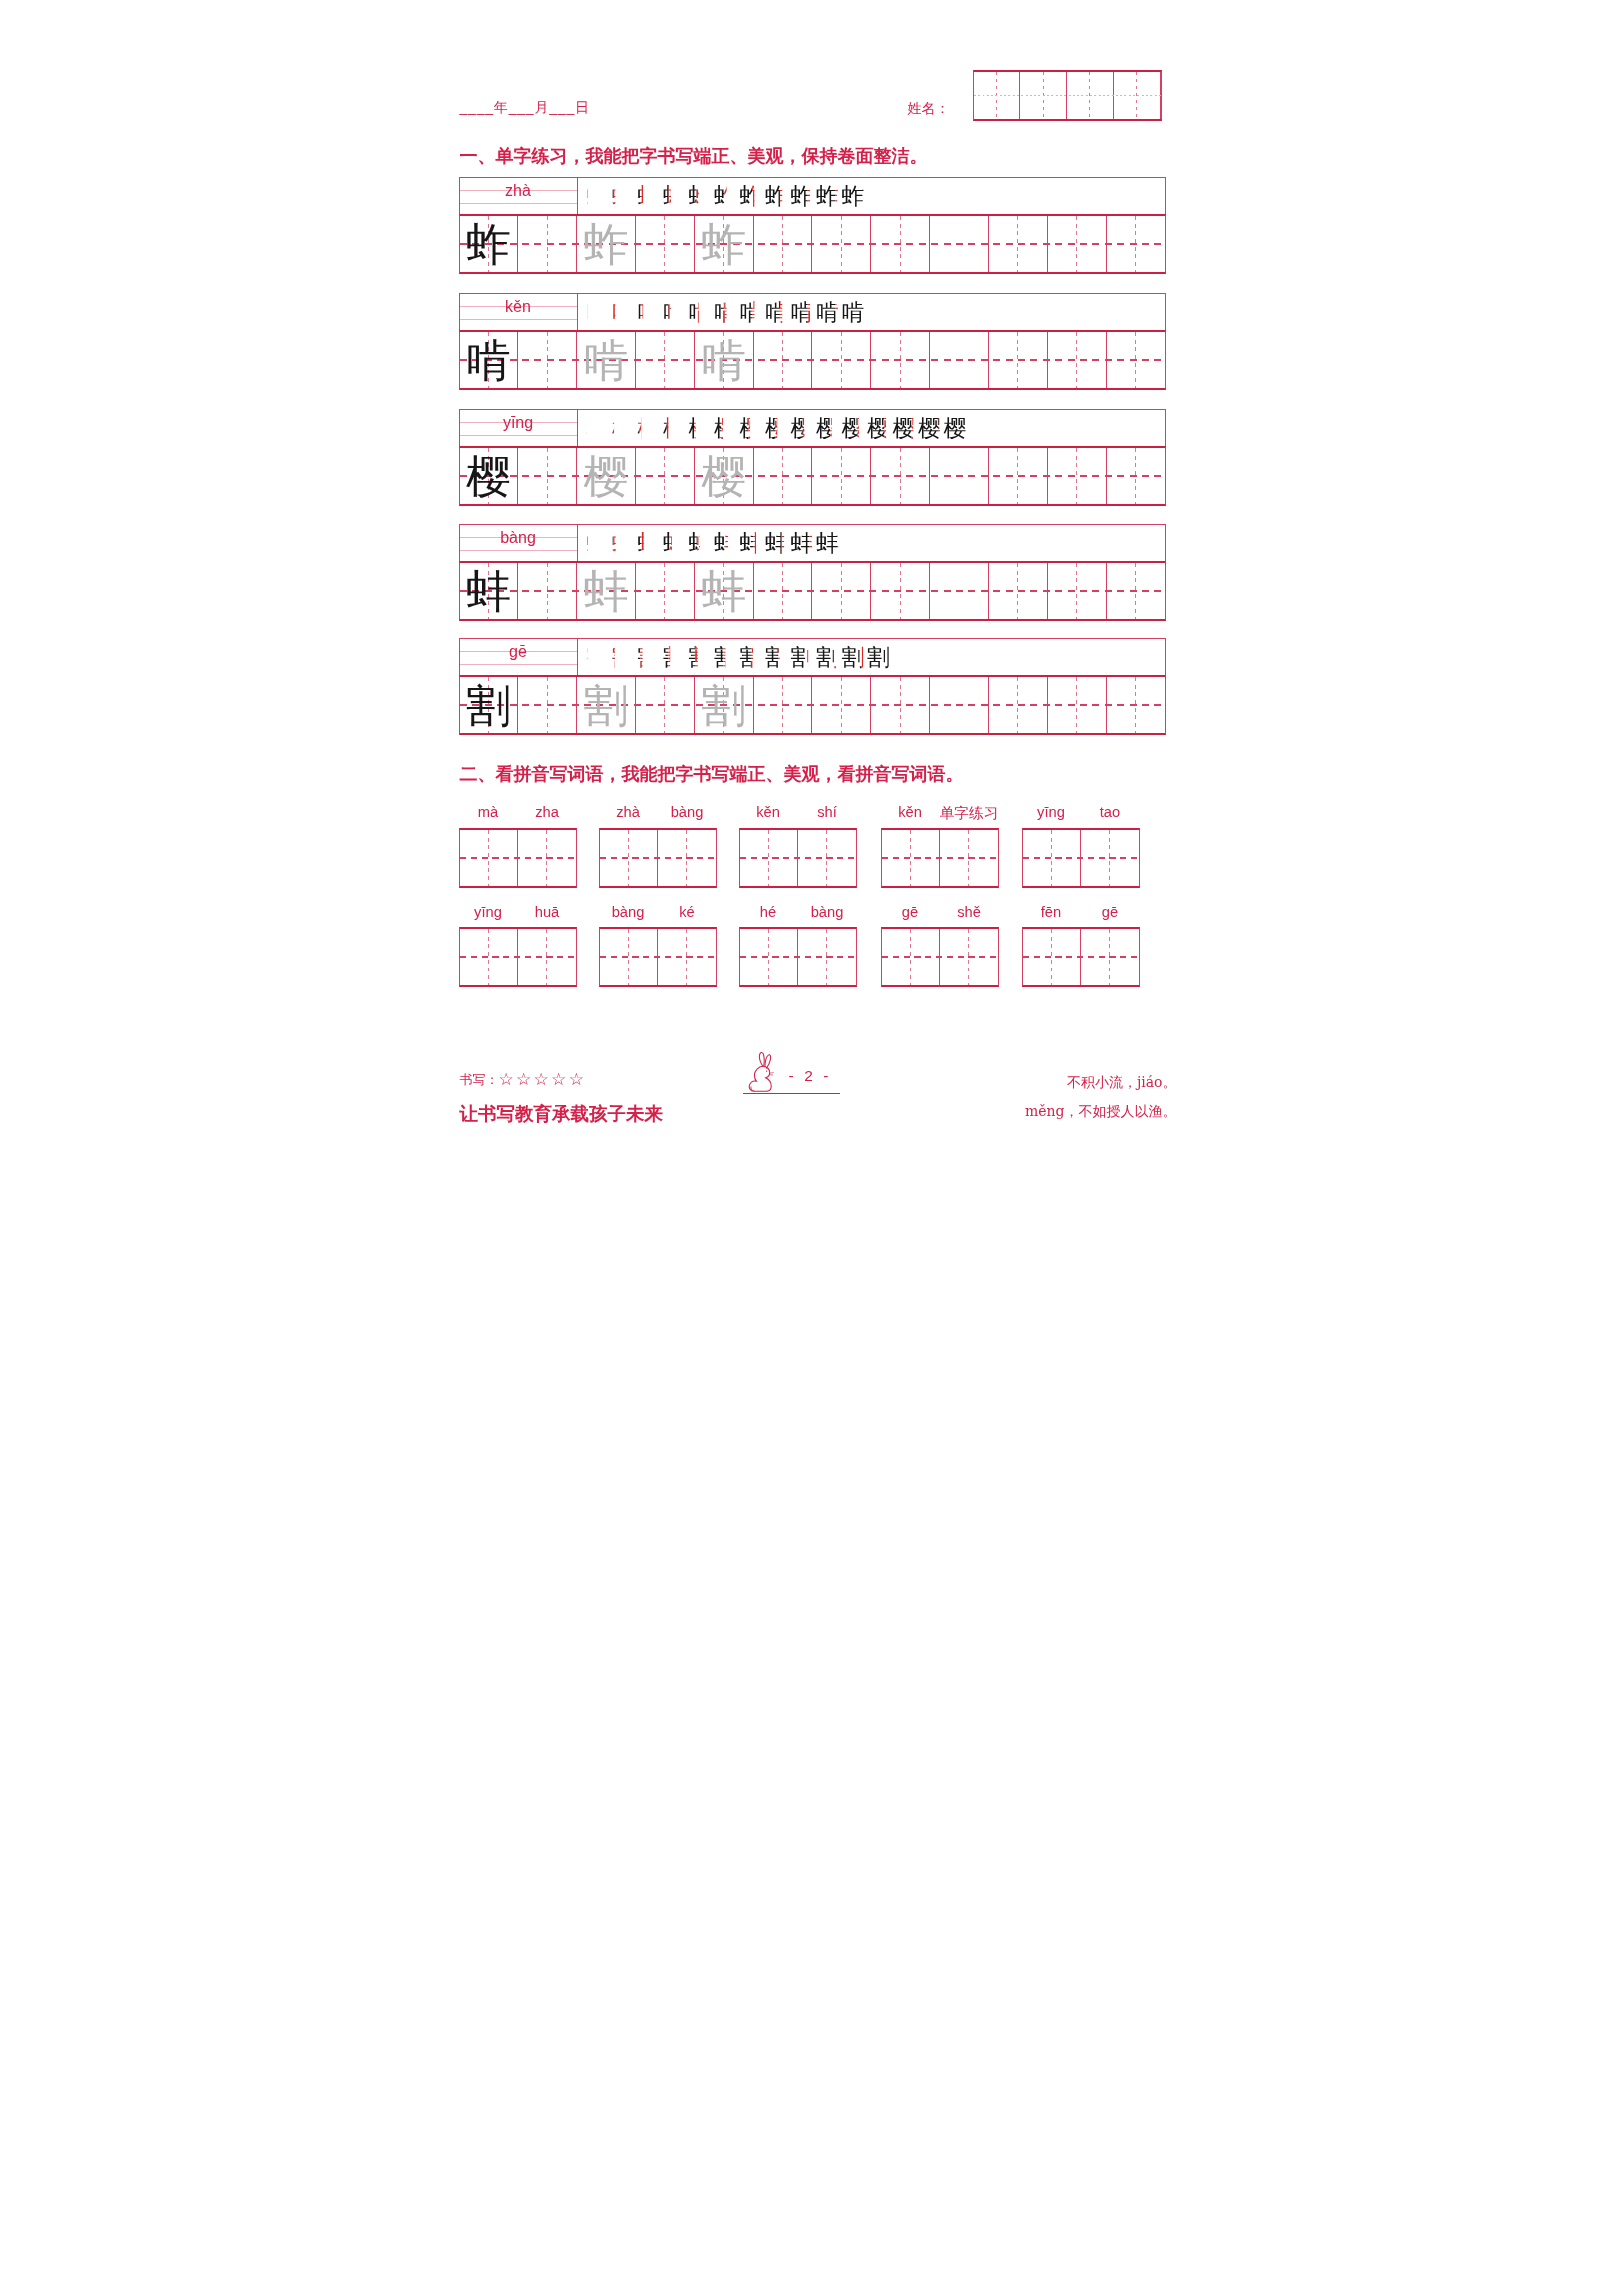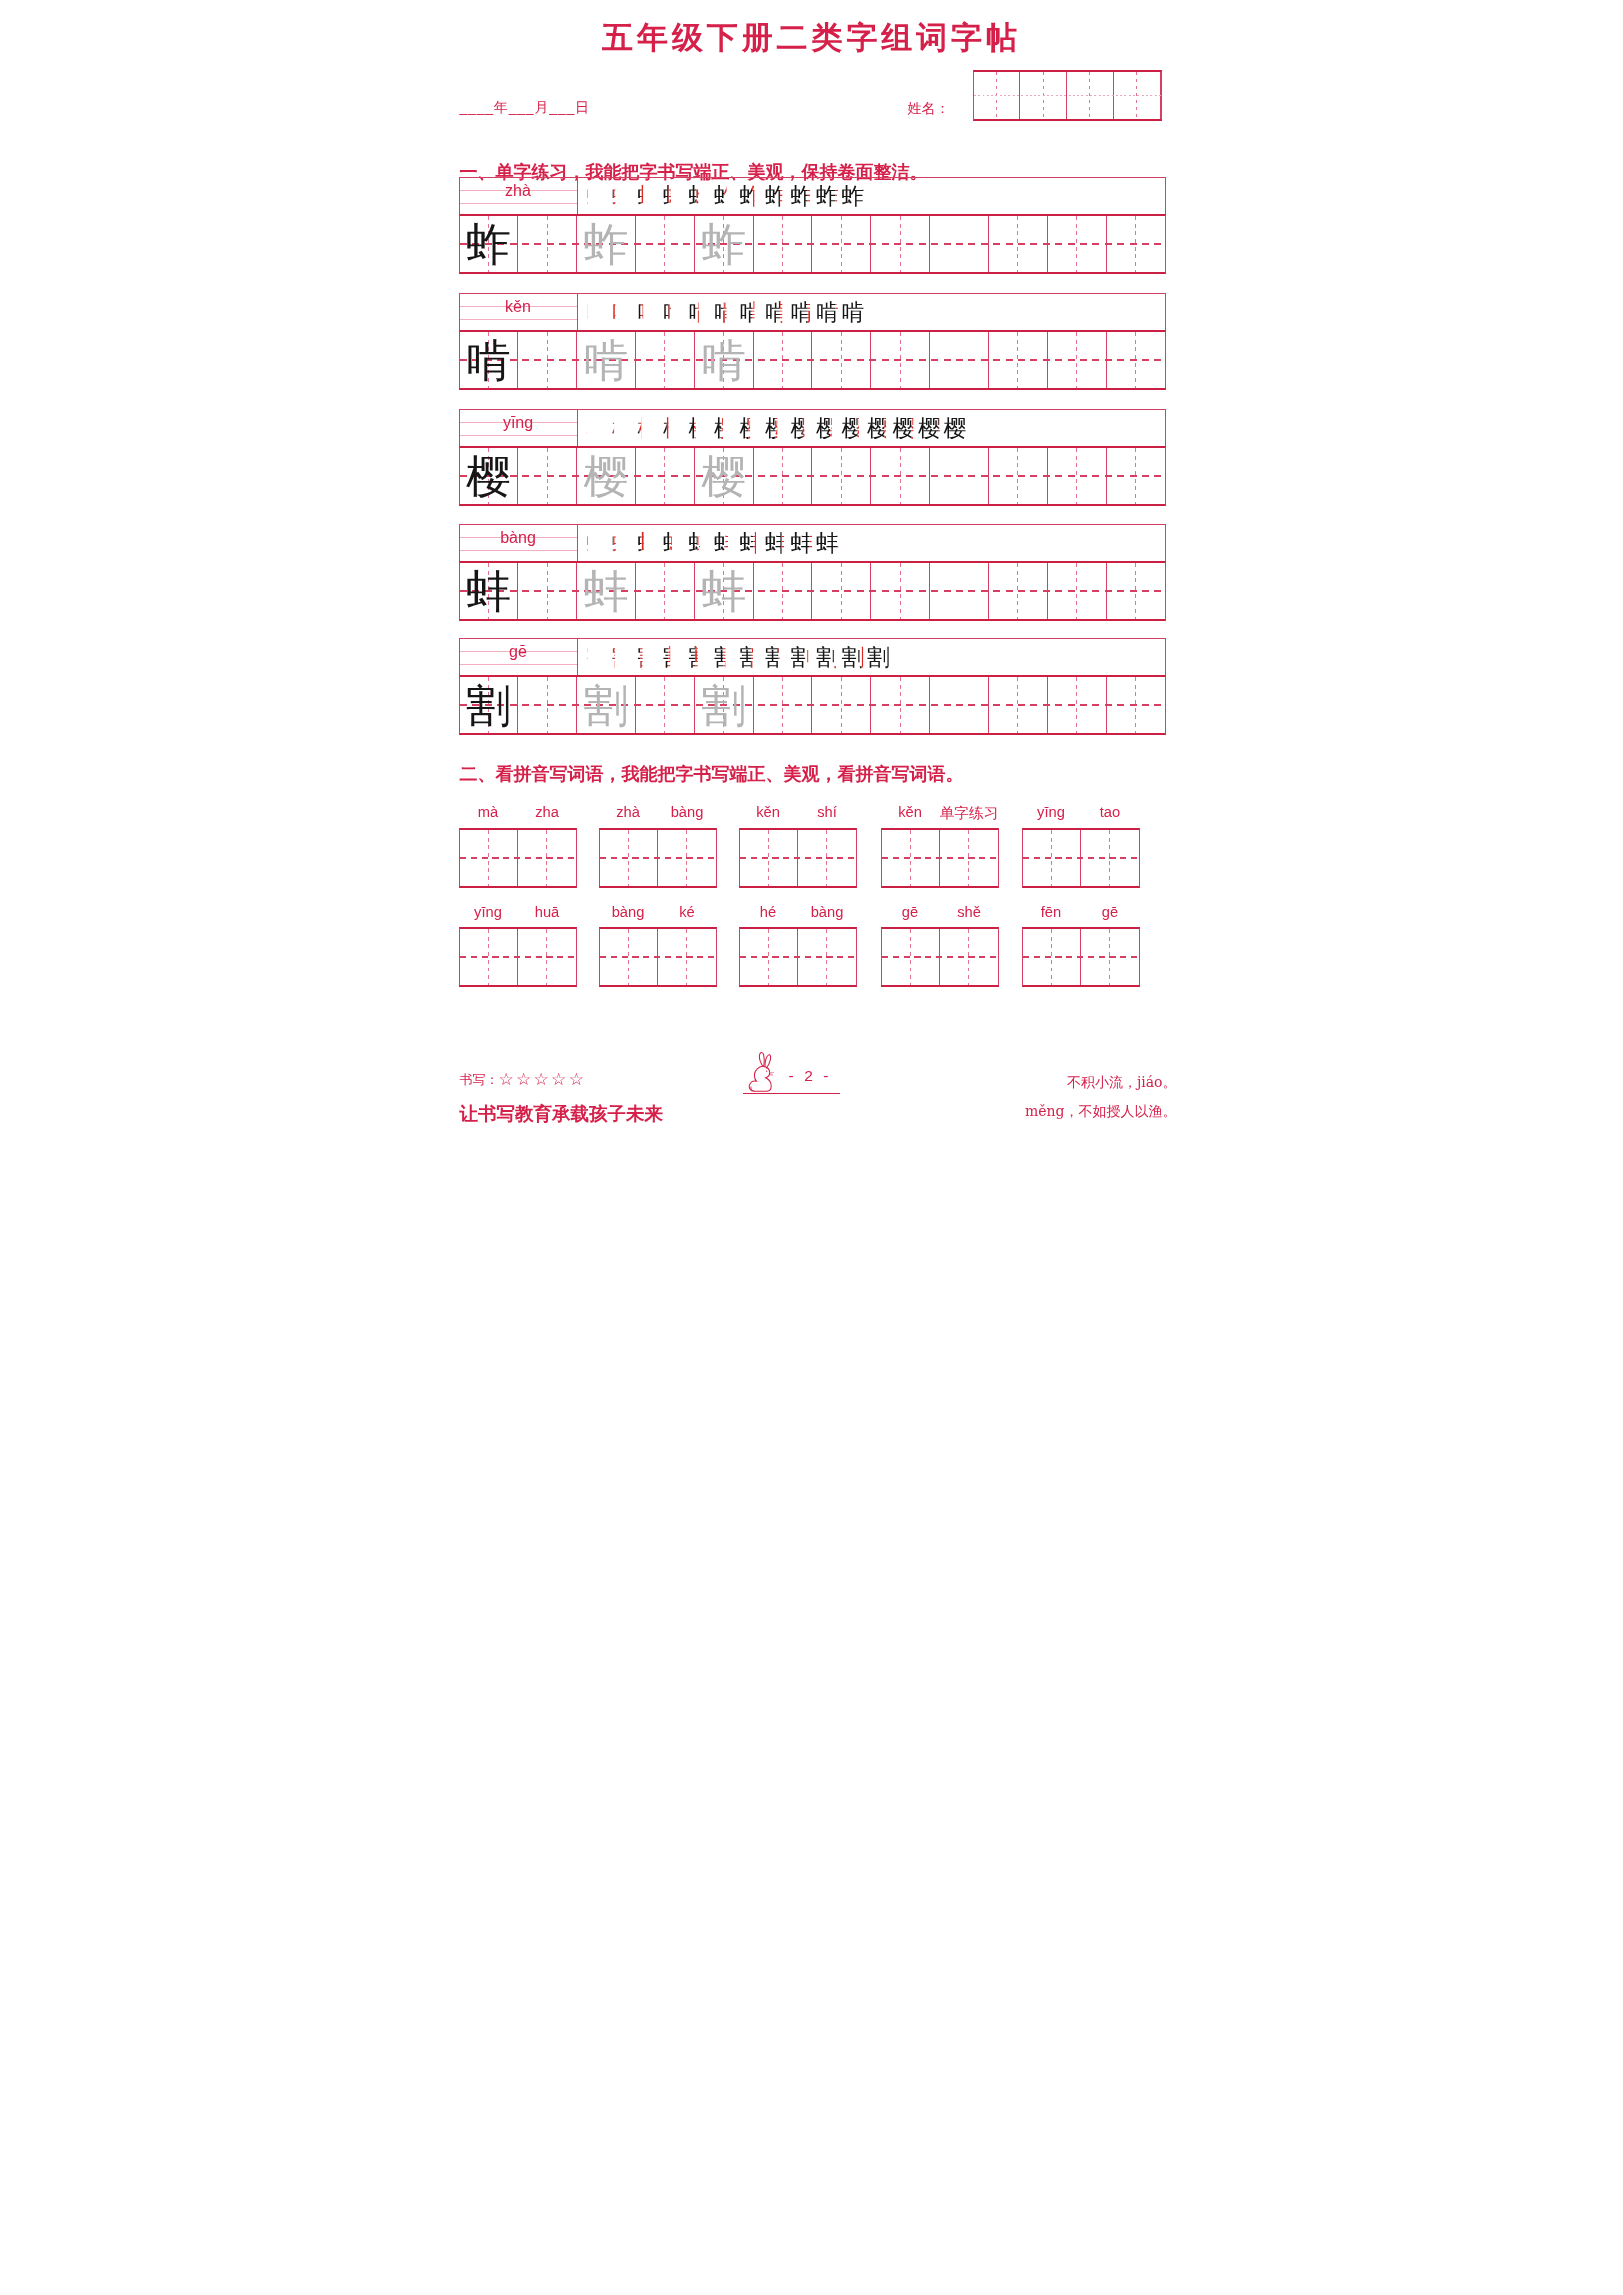--- a/index.html
+++ b/index.html
@@ -74,33 +74,32 @@
   .quote{position:absolute;right:41px;text-align:right;font-size:14px;color:var(--red);
     font-family:"DejaVu Serif",serif}
   .q1{top:1074px}.q2{top:1103px}
   .slogan{position:absolute;top:1101px;left:54px;font-size:18.5px;font-weight:bold;color:var(--red)}
 </style>
 </head>
 <body>
 
 <div class="page">
 
-  <div class="title">五年级下册二类字组词字帖</div>
 
   <div class="date-line">____年___月___日</div>
   <div class="name-label">姓名：</div>
   <div class="name-grid" id="nameGrid">
       <div class="ncell"></div>
       <div class="ncell"></div>
       <div class="ncell"></div>
       <div class="ncell"></div>
       <div class="ndot"></div>
     </div>
 
-  <div class="sec-heading" style="top:160px">一、单字练习，我能把字书写端正、美观，保持卷面整洁。</div>
+  <div class="sec-heading" style="top:144px">一、单字练习，我能把字书写端正、美观，保持卷面整洁。</div>
 
   <div id="blocks">
       <div class="block" style="top: 177px;">
         <div class="bhead">
           <div class="pbox">
             <div class="rline" style="top: 12.4px;"></div>
             <div class="rline" style="top: 25px;"></div>
             <span class="py">zhà</span>
           </div>
           <div class="strokes">

